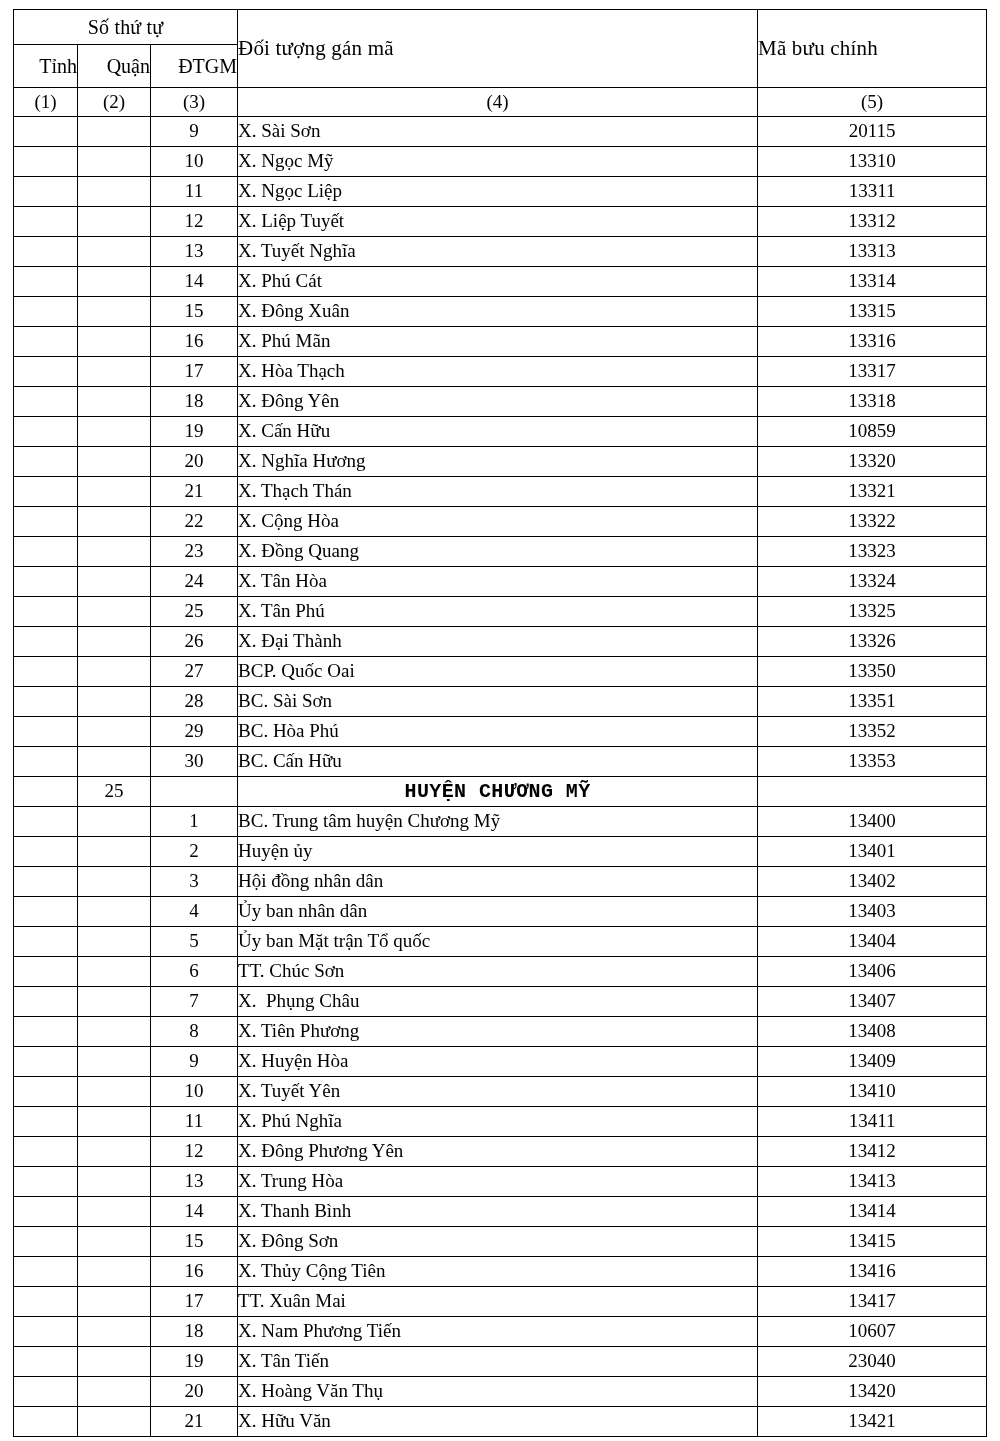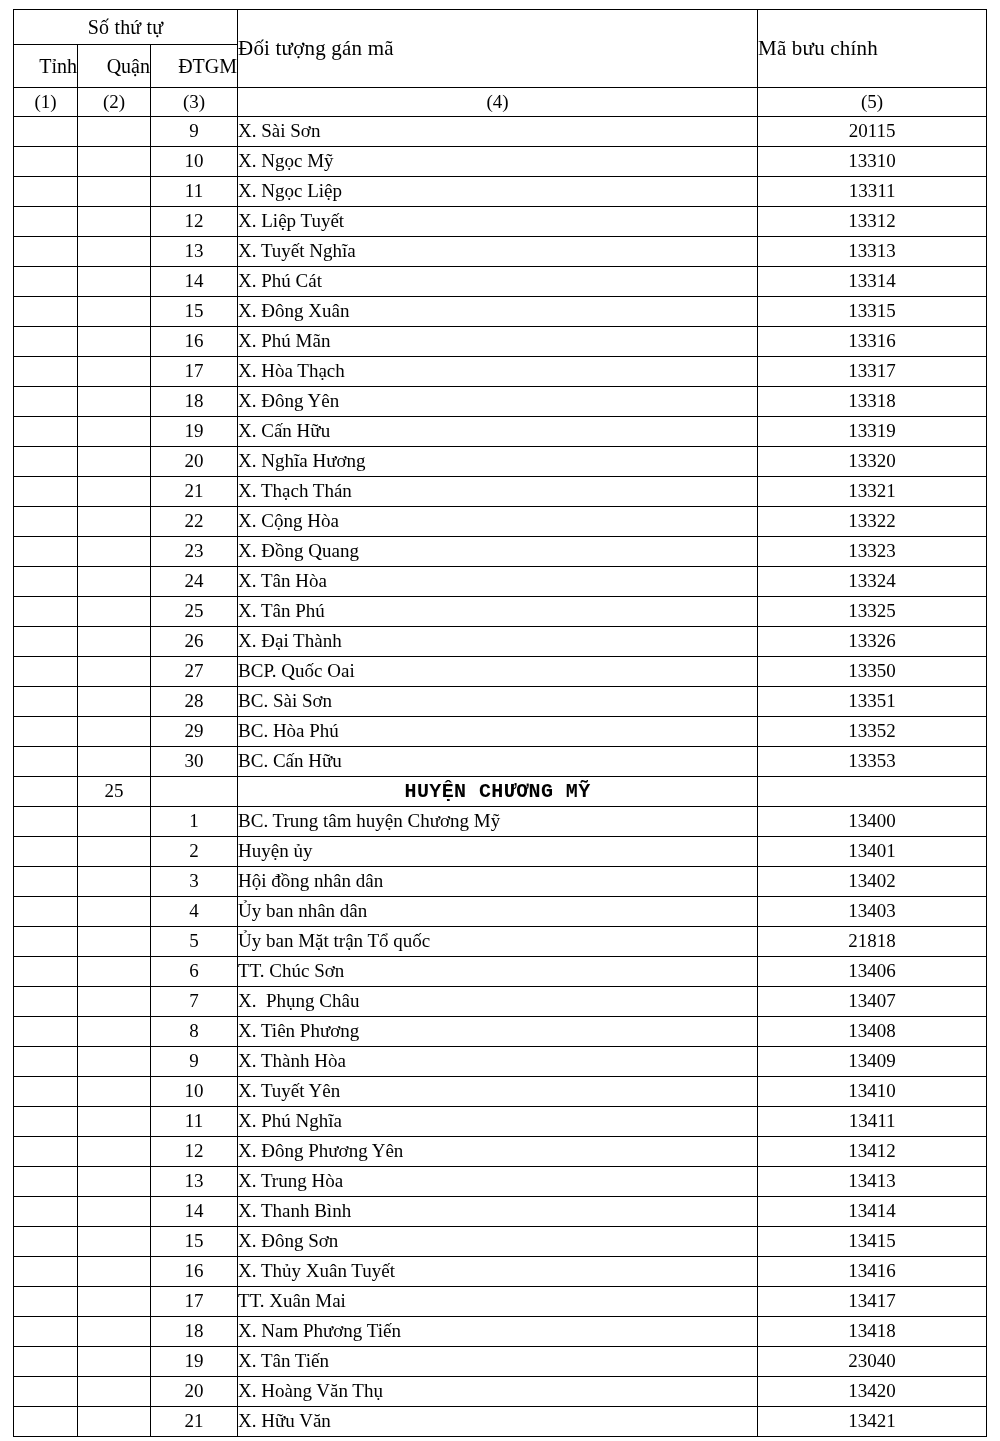--- a/index.html
+++ b/index.html
@@ -207,21 +207,21 @@
           <td class="cell-quan"></td>
           <td class="cell-dtgm">18</td>
           <td class="cell-doituong">X. Đông Yên</td>
           <td class="cell-ma">13318</td>
         </tr>
         <tr>
           <td class="cell-tinh"></td>
           <td class="cell-quan"></td>
           <td class="cell-dtgm">19</td>
           <td class="cell-doituong">X. Cấn Hữu</td>
-          <td class="cell-ma">13319</td>
+          <td class="cell-ma">10859</td>
         </tr>
         <tr>
           <td class="cell-tinh"></td>
           <td class="cell-quan"></td>
           <td class="cell-dtgm">20</td>
           <td class="cell-doituong">X. Nghĩa Hương</td>
           <td class="cell-ma">13320</td>
         </tr>
         <tr>
           <td class="cell-tinh"></td>
@@ -326,21 +326,21 @@
           <td class="cell-quan"></td>
           <td class="cell-dtgm">4</td>
           <td class="cell-doituong">Ủy ban nhân dân</td>
           <td class="cell-ma">13403</td>
         </tr>
         <tr>
           <td class="cell-tinh"></td>
           <td class="cell-quan"></td>
           <td class="cell-dtgm">5</td>
           <td class="cell-doituong">Ủy ban Mặt trận Tổ quốc</td>
-          <td class="cell-ma">21818</td>
+          <td class="cell-ma">13404</td>
         </tr>
         <tr>
           <td class="cell-tinh"></td>
           <td class="cell-quan"></td>
           <td class="cell-dtgm">6</td>
           <td class="cell-doituong">TT. Chúc Sơn</td>
           <td class="cell-ma">13406</td>
         </tr>
         <tr>
           <td class="cell-tinh"></td>
@@ -353,21 +353,21 @@
           <td class="cell-tinh"></td>
           <td class="cell-quan"></td>
           <td class="cell-dtgm">8</td>
           <td class="cell-doituong">X. Tiên Phương</td>
           <td class="cell-ma">13408</td>
         </tr>
         <tr>
           <td class="cell-tinh"></td>
           <td class="cell-quan"></td>
           <td class="cell-dtgm">9</td>
-          <td class="cell-doituong">X. Thành Hòa</td>
+          <td class="cell-doituong">X. Huyện Hòa</td>
           <td class="cell-ma">13409</td>
         </tr>
         <tr>
           <td class="cell-tinh"></td>
           <td class="cell-quan"></td>
           <td class="cell-dtgm">10</td>
           <td class="cell-doituong">X. Tuyết Yên</td>
           <td class="cell-ma">13410</td>
         </tr>
         <tr>
@@ -402,36 +402,36 @@
           <td class="cell-tinh"></td>
           <td class="cell-quan"></td>
           <td class="cell-dtgm">15</td>
           <td class="cell-doituong">X. Đông Sơn</td>
           <td class="cell-ma">13415</td>
         </tr>
         <tr>
           <td class="cell-tinh"></td>
           <td class="cell-quan"></td>
           <td class="cell-dtgm">16</td>
-          <td class="cell-doituong">X. Thủy Xuân Tuyết</td>
+          <td class="cell-doituong">X. Thủy Cộng Tiên</td>
           <td class="cell-ma">13416</td>
         </tr>
         <tr>
           <td class="cell-tinh"></td>
           <td class="cell-quan"></td>
           <td class="cell-dtgm">17</td>
           <td class="cell-doituong">TT. Xuân Mai</td>
           <td class="cell-ma">13417</td>
         </tr>
         <tr>
           <td class="cell-tinh"></td>
           <td class="cell-quan"></td>
           <td class="cell-dtgm">18</td>
           <td class="cell-doituong">X. Nam Phương Tiến</td>
-          <td class="cell-ma">13418</td>
+          <td class="cell-ma">10607</td>
         </tr>
         <tr>
           <td class="cell-tinh"></td>
           <td class="cell-quan"></td>
           <td class="cell-dtgm">19</td>
           <td class="cell-doituong">X. Tân Tiến</td>
           <td class="cell-ma">23040</td>
         </tr>
         <tr>
           <td class="cell-tinh"></td>

